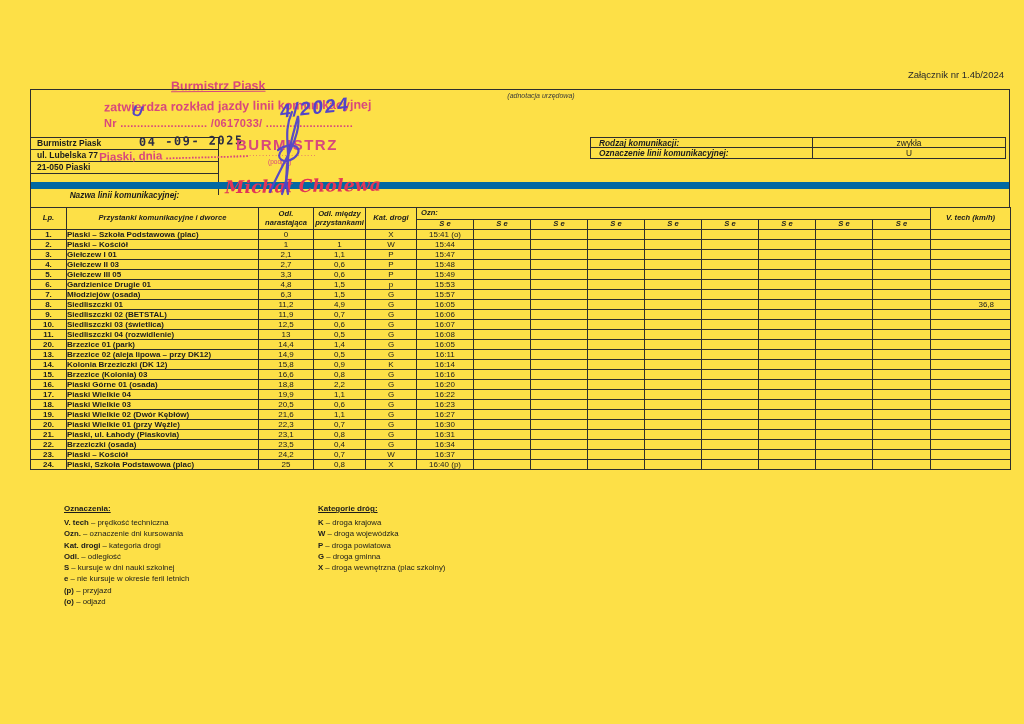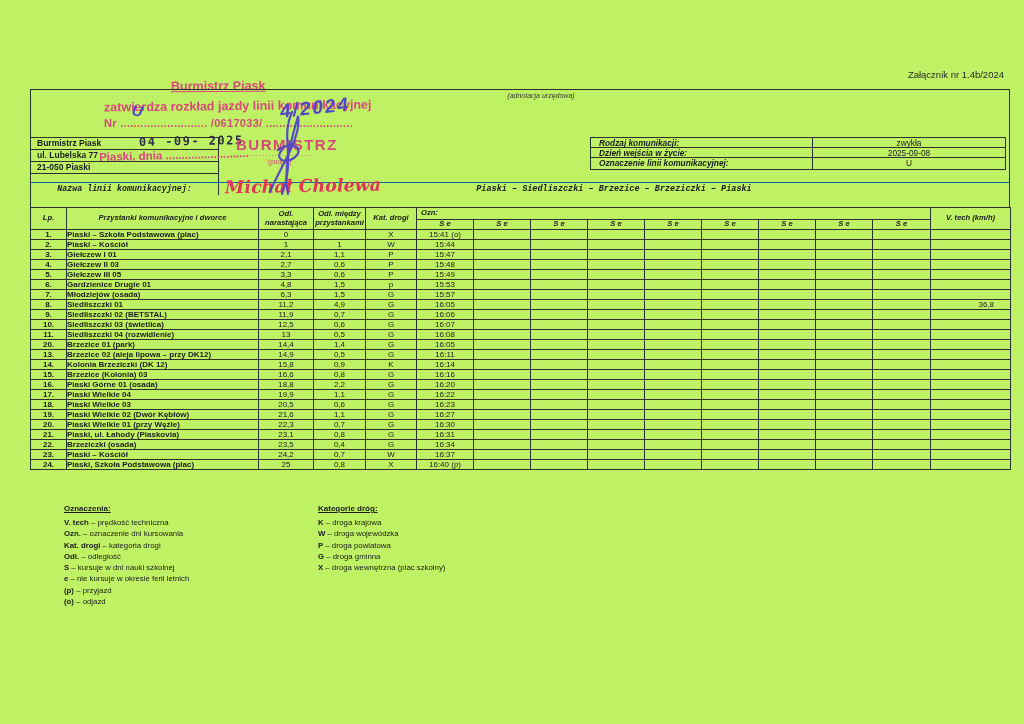--- a/index.html
+++ b/index.html
@@ -1,18 +1,18 @@
 <!DOCTYPE html>
 <html><head>
 <meta charset="utf-8">
 <style>
   * { box-sizing: border-box; margin: 0; padding: 0; }
   html,body { background:#fff; }
   #page {
-    position: relative; width: 1024px; height: 724px; background: #bef264;
+    position: relative; width: 1024px; height: 724px; background: #fde047;
     font-family: "Liberation Sans", sans-serif; color: #1b1b1b; overflow: hidden;
   }
   
   .attachment { position:absolute; top:69px; right:20px; font-size:9.5px; color:#2a2a2a; }
   .red-title {
     position:absolute; left:171px; top:79px; font-size:12.5px; font-weight:bold;
     color:#d8487c; text-decoration: underline; transform: rotate(-0.4deg);
   }
   
   .header-box {
@@ -37,21 +37,21 @@
   }
   .info-row { display:flex; height:10.2px; border-bottom:1px solid #2e2e2e; }
   .info-row:last-child { border-bottom:none; }
   .info-label {
     width:222px; border-right:1px solid #2e2e2e; font-size:8.3px; font-style:italic;
     font-weight:bold; padding-left:8px; line-height:10px;
   }
   .info-value { flex:1; text-align:center; font-size:8.3px; line-height:10px; }
   
   .line-rows { position:absolute; left:0; top:92px; width:978px; }
-  .line-row { display:flex; border-top:1px solid #0369a1; height:13px;font-family:Liberation Mono, monospace; }
+  .line-row { display:flex; border-top:7px solid #0369a1; height:13px; }
   .line-label {
     width:188px; border-right:1px solid #2e2e2e; text-align:center;
     font-size:8.3px; font-style:italic; font-weight:bold; line-height:12px;
   }
   .line-value { flex:1; text-align:center; font-weight:bold; font-style:italic; }
   .line-value.name { font-size:8.5px; line-height:12px; }
   .line-value.relation { font-size:6.9px; line-height:12px; }
   
   .stamp { color:#d8487c; position:absolute; }
   .approve-line { left:104px; top:99px; font-size:12.5px; font-weight:bold; transform:rotate(-0.6deg); }
@@ -116,33 +116,28 @@
         </div>
       <div class="addr-spacer"></div>
     </div>
 
     <div class="info-table">
         <div class="info-row">
           <div class="info-label">Rodzaj komunikacji:</div>
           <div class="info-value">zwykła</div>
         </div>
         <div class="info-row">
-          <div class="info-label">Dzień wejścia w życie:</div>
-          <div class="info-value">2025-09-08</div>
-        </div>
-        <div class="info-row">
           <div class="info-label">Oznaczenie linii komunikacyjnej:</div>
           <div class="info-value">U</div>
         </div>
       </div>
 
     <div class="line-rows">
       <div class="line-row">
         <div class="line-label">Nazwa linii komunikacyjnej:</div>
-        <div class="line-value name">Piaski – Siedliszczki – Brzezice – Brzeziczki – Piaski</div>
       </div>
     </div>
   </div>
 
   <div class="stamp approve-line">zatwierdza rozkład jazdy linii komunikacyjnej</div>
   <div class="stamp nr-line">Nr .......................... /0617033/ ..........................</div>
   <div class="ink hw-u">U</div>
   <div class="ink hw-no">4/2024</div>
   <div class="date-stamp">04 -09- 2025</div>
   <div class="stamp place-date">Piaski, dnia ..........................</div>

